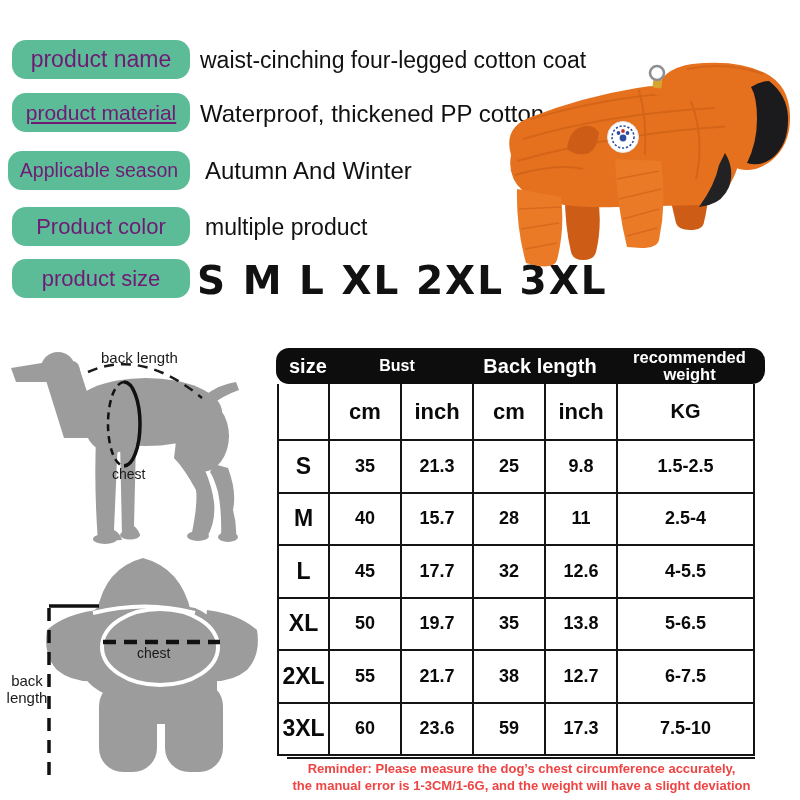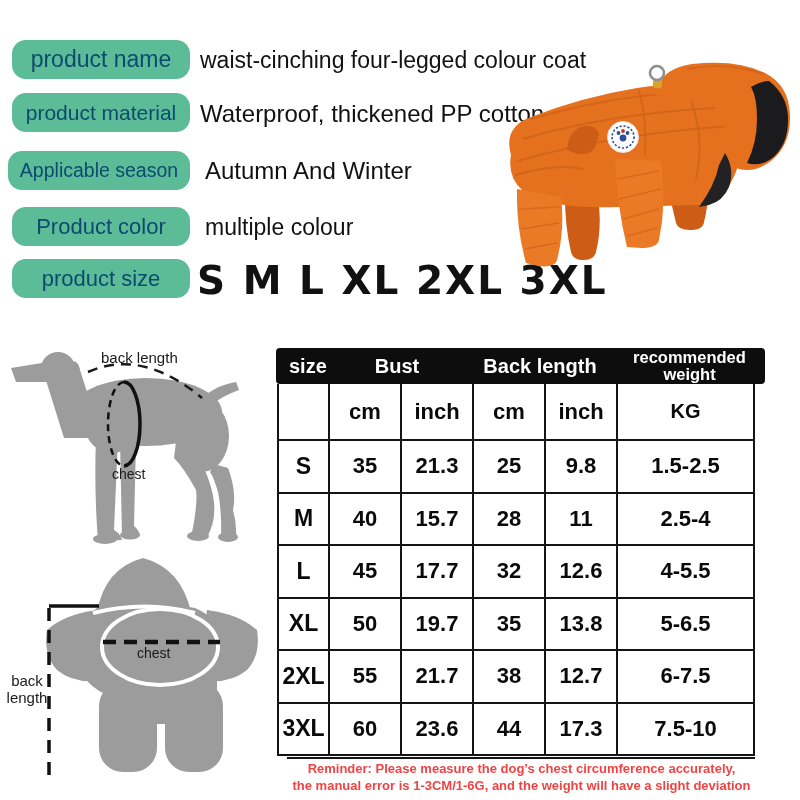--- a/index.html
+++ b/index.html
@@ -1,24 +1,24 @@
 <!DOCTYPE html>
 <html><head>
 <meta charset="utf-8">
 <style>
   html,body{margin:0;padding:0;background:#ffffff;}
   #page{position:relative;width:800px;height:800px;background:#fff;overflow:hidden;
         font-family:"Liberation Sans","DejaVu Sans",sans-serif;color:#0a0a0a;}
 
   
   .pill{position:absolute;left:12px;width:178px;height:39px;border-radius:14px;
-        display:flex;align-items:center;justify-content:center;color:#0c4a6e;}
+        display:flex;align-items:center;justify-content:center;color:#701a75;}
   .pill span{white-space:nowrap;}
   .p1{top:40px;font-size:23px;}
-  .p2{top:93px;font-size:21px;}
+  .p2{top:93px;font-size:21px;text-decoration:underline;}
   .p3{top:151px;left:8px;width:182px;font-size:19.5px;}
   .p4{top:207px;font-size:22px;}
   .p5{top:259px;font-size:22px;}
   .val{position:absolute;left:200px;font-size:23px;white-space:nowrap;color:#111;}
   .v1{top:47px;}
   .v2{top:100px;font-size:24px;}
   .v3{top:157px;font-size:24px;left:205px;}
   .v4{top:214px;left:205px;}
   .v5{top:258px;left:197px;font-weight:bold;font-size:39px;letter-spacing:2px;
       font-family:"DejaVu Sans",sans-serif;}
@@ -27,64 +27,64 @@
   .diag-label{position:absolute;color:#1a1a1a;white-space:nowrap;}
   .lbl-bl-side{left:101px;top:349px;font-size:15px;}
   .lbl-ch-side{left:112px;top:466px;font-size:14px;}
   .lbl-ch-front{left:137px;top:645px;font-size:14px;}
   .lbl-bl-front{left:2px;top:672px;width:50px;font-size:15px;line-height:1.15;
                 text-align:center;white-space:normal;}
   svg{position:absolute;display:block;}
 
   
   .tbl-head{position:absolute;left:276px;top:348px;width:489px;height:36px;
-            border-radius:4px;display:flex;align-items:center;color:#fff;
+            border-radius:13px;display:flex;align-items:center;color:#fff;
             font-weight:bold;}
   .tbl-head .h-size{width:52px;padding-left:13px;font-size:20px;box-sizing:border-box;}
-  .tbl-head .h-bust{width:138px;text-align:center;font-size:20px;}
+  .tbl-head .h-bust{width:138px;text-align:center;font-size:16px;}
   .tbl-head .h-back{width:148px;text-align:center;font-size:20px;}
   .tbl-head .h-weight{flex:1;text-align:center;font-size:16.5px;line-height:1.05;}
   .grid{position:absolute;left:277px;top:384px;display:grid;
         grid-template-columns:51px 72px 72px 72px 72px 137px;
         grid-template-rows:57px repeat(6,52.5px);
         border-left:2px solid #141414;}
   .cell{border-right:2px solid #141414;border-bottom:2px solid #141414;
         display:flex;align-items:center;justify-content:center;
-        font-weight:bold;font-size:22px;background:#fff;}
+        font-weight:bold;font-size:18px;background:#fff;}
   .cell.unit{font-size:22px;}
   .cell.kgu{font-size:20px;}
   .cell.sz{font-size:23px;}
   .tbl-rule{position:absolute;left:287px;top:757px;width:468px;height:2px;background:#141414;}
   .reminder{position:absolute;left:277px;top:761px;width:489px;text-align:center;
             font-weight:bold;font-size:13px;line-height:1.3;}
 </style>
 </head>
 <body>
 
 <div id="page">
 
   <div class="pill p1" style="background-color: rgb(92, 188, 152);">
       <span>product name</span>
     </div>
-  <div class="val v1">waist-cinching four-legged colour coat</div>
+  <div class="val v1">waist-cinching four-legged cotton coat</div>
 
   <div class="pill p2" style="background-color: rgb(92, 188, 152);">
       <span>product material</span>
     </div>
   <div class="val v2">Waterproof, thickened PP cotton</div>
 
   <div class="pill p3" style="background-color: rgb(92, 188, 152);">
       <span>Applicable season</span>
     </div>
   <div class="val v3">Autumn And Winter</div>
 
   <div class="pill p4" style="background-color: rgb(92, 188, 152);">
       <span>Product color</span>
     </div>
-  <div class="val v4">multiple colour</div>
+  <div class="val v4">multiple product</div>
 
   <div class="pill p5" style="background-color: rgb(92, 188, 152);">
       <span>product size</span>
     </div>
   <div class="val v5">S M L XL 2XL 3XL</div>
 
   <svg style="left:487px;top:57px;" width="308" height="215" viewBox="0 0 308 215">
 
     <path d="M180 95 q30 -8 38 0 q7 40 -1 70 q-1 8 -14 8 q-12 0 -14 -7 q-9 -33 -9 -71 z" fill="#cd5d16"></path>
     <path d="M78 128 q26 -3 32 3 q6 36 -1 64 q-2 8 -13 8 q-10 0 -12 -8 q-7 -30 -6 -67 z" fill="#cd5d16"></path>
@@ -230,21 +230,21 @@
     <div class="cell sz">2XL</div>
     <div class="cell">55</div>
     <div class="cell">21.7</div>
     <div class="cell">38</div>
     <div class="cell">12.7</div>
     <div class="cell">6-7.5</div>
 
     <div class="cell sz">3XL</div>
     <div class="cell">60</div>
     <div class="cell">23.6</div>
-    <div class="cell">44</div>
+    <div class="cell">59</div>
     <div class="cell">17.3</div>
     <div class="cell">7.5-10</div>
   </div>
 
   <div class="tbl-rule"></div>
 
   <div class="reminder" style="color: #ef4444;">
     <div>Reminder: Please measure the dog’s chest circumference accurately,</div>
     <div>the manual error is 1-3CM/1-6G, and the weight will have a slight deviation</div>
   </div>

